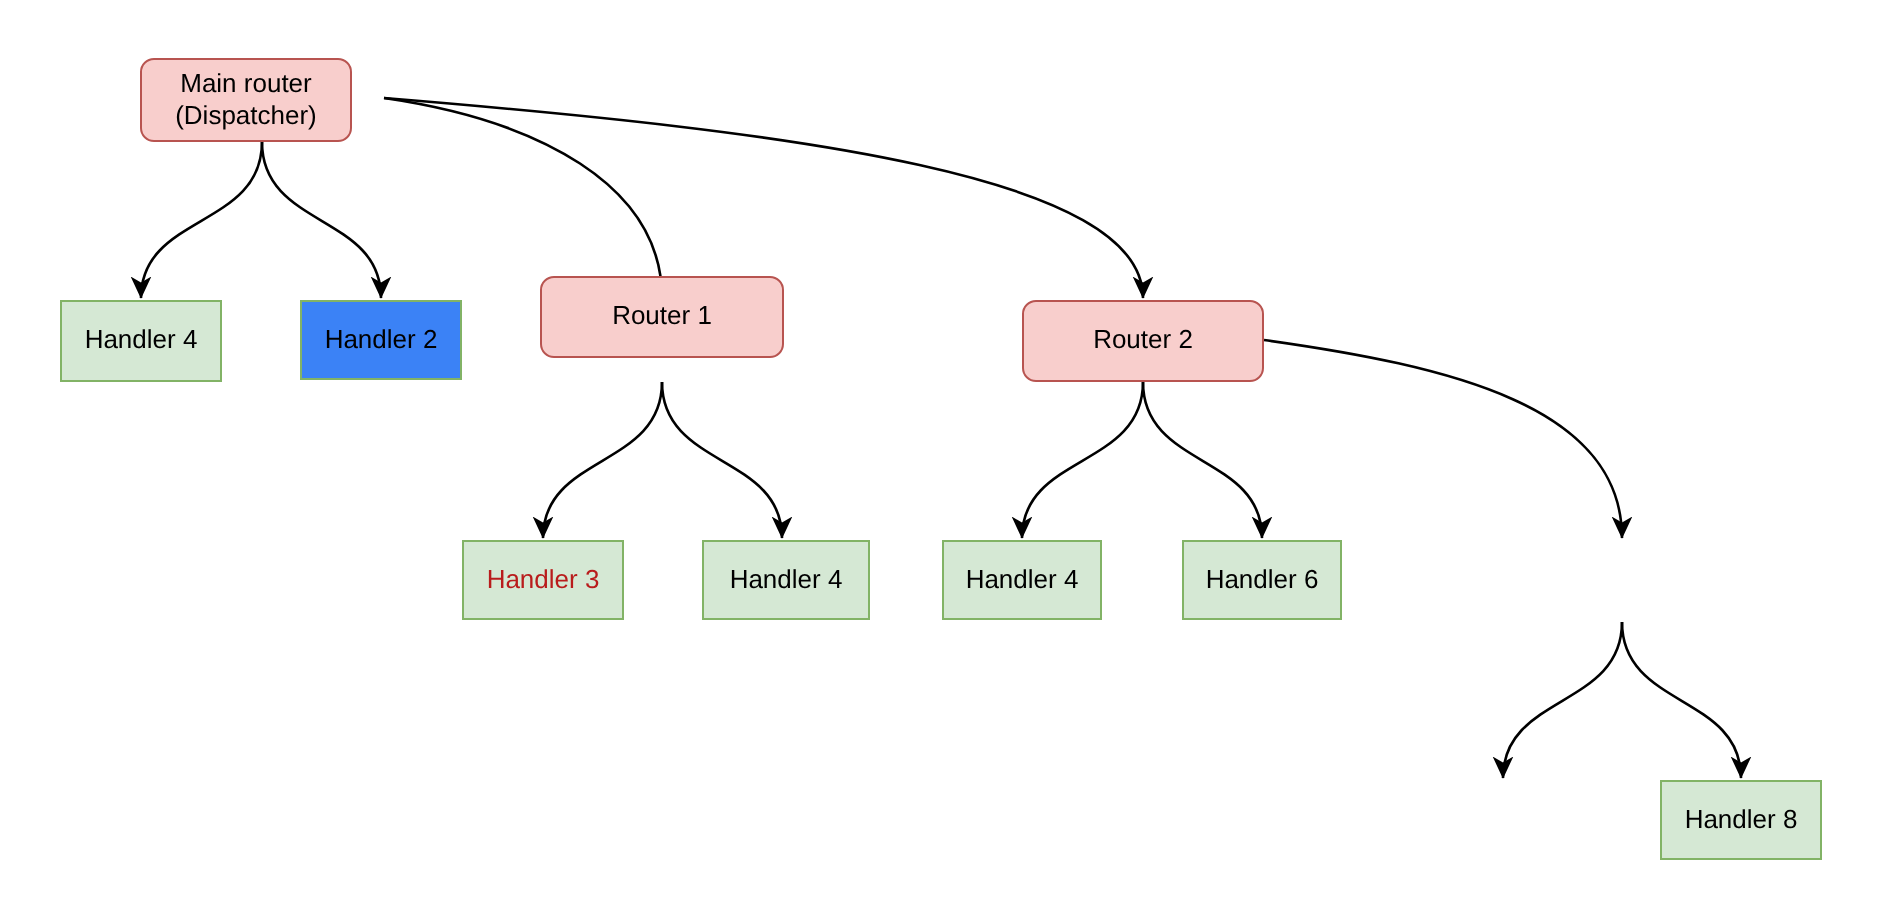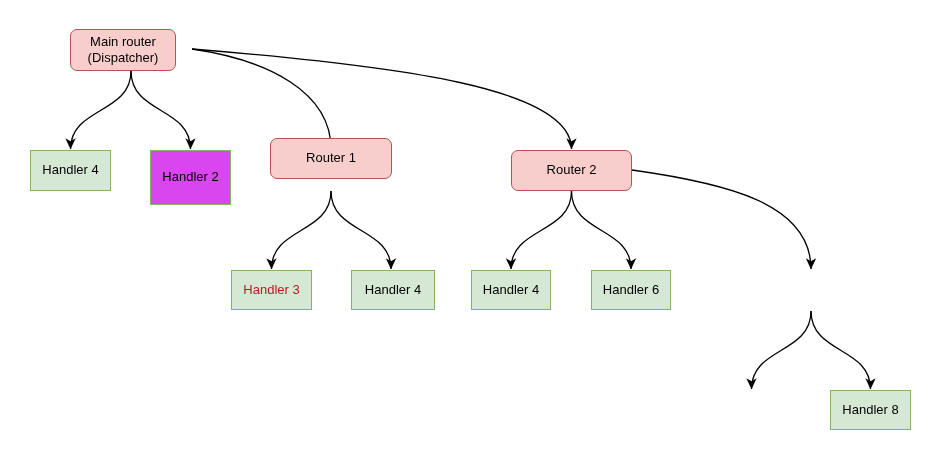--- a/index.html
+++ b/index.html
@@ -71,21 +71,21 @@
         <path class="edge" d="M 571.5 191 C 571.5 234 631 227 631 269" marker-end="url(#arrow)"></path>
         <path class="edge" d="M 632 170 C 725 183 811 203 811 269" marker-end="url(#arrow)"></path>
         <path class="edge" d="M 811 311 C 811 354 751.5 347 751.5 389" marker-end="url(#arrow)"></path>
         <path class="edge" d="M 811 311 C 811 354 870.5 347 870.5 389" marker-end="url(#arrow)"></path>
       </g>
   </svg>
 
 <div class="node router" style="left: 70px; top: 29px; width: 106px; height: 42px; background: rgb(248, 206, 204); border-color: rgb(184, 84, 80); color: rgb(0, 0, 0);">Main router
 (Dispatcher)</div>
     <div class="node handler" style="left: 30px; top: 150px; width: 81px; height: 41px; background: rgb(213, 232, 212); border-color: rgb(130, 179, 102); color: rgb(0, 0, 0);">Handler 4</div>
-    <div class="node handler" style="left: 150px; top: 150px; width: 81px; height: 55px; background: #d946ef; border-color: rgb(130, 179, 102); color: rgb(0, 0, 0);">Handler 2</div>
+    <div class="node handler" style="left: 150px; top: 150px; width: 81px; height: 40px; background: #3b82f6; border-color: rgb(130, 179, 102); color: rgb(0, 0, 0);">Handler 2</div>
     <div class="node router" style="left: 270px; top: 138px; width: 122px; height: 41px; background: rgb(248, 206, 204); border-color: rgb(184, 84, 80); color: rgb(0, 0, 0);">Router 1</div>
     <div class="node router" style="left: 511px; top: 150px; width: 121px; height: 41px; background: rgb(248, 206, 204); border-color: rgb(184, 84, 80); color: #000000;">Router 2</div>
     <div class="node handler" style="left: 231px; top: 270px; width: 81px; height: 40px; background: rgb(213, 232, 212); border-color: rgb(130, 179, 102); color: #b91c1c;">Handler 3</div>
     <div class="node handler" style="left: 351px; top: 270px; width: 84px; height: 40px; background: rgb(213, 232, 212); border-color: rgb(130, 179, 102); color: rgb(0, 0, 0);">Handler 4</div>
     <div class="node handler" style="left: 471px; top: 270px; width: 80px; height: 40px; background: rgb(213, 232, 212); border-color: rgb(130, 179, 102); color: rgb(0, 0, 0);">Handler 4</div>
     <div class="node handler" style="left: 591px; top: 270px; width: 80px; height: 40px; background: rgb(213, 232, 212); border-color: rgb(130, 179, 102); color: rgb(0, 0, 0);">Handler 6</div>
     <div class="node handler" style="left: 830px; top: 390px; width: 81px; height: 40px; background: rgb(213, 232, 212); border-color: rgb(130, 179, 102); color: rgb(0, 0, 0);">Handler 8</div>
   </div>
 
 </body></html>

